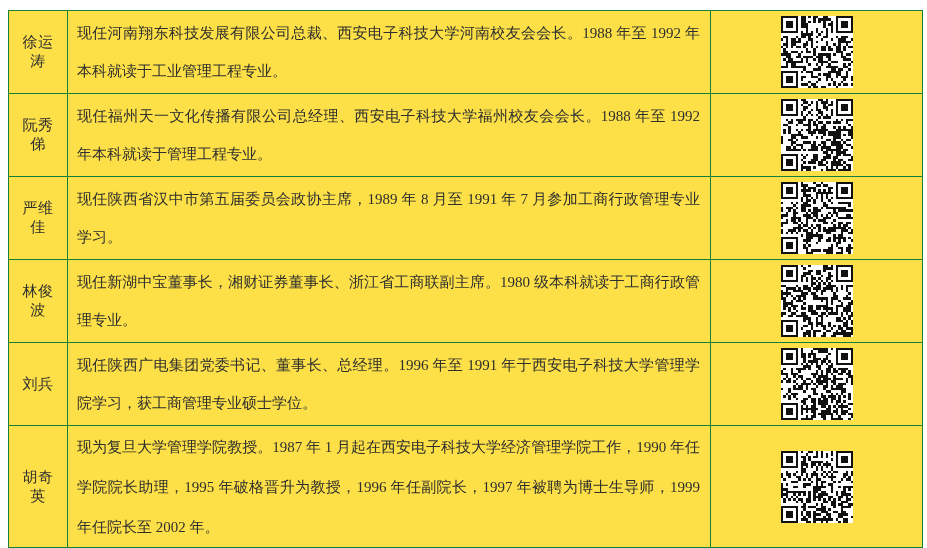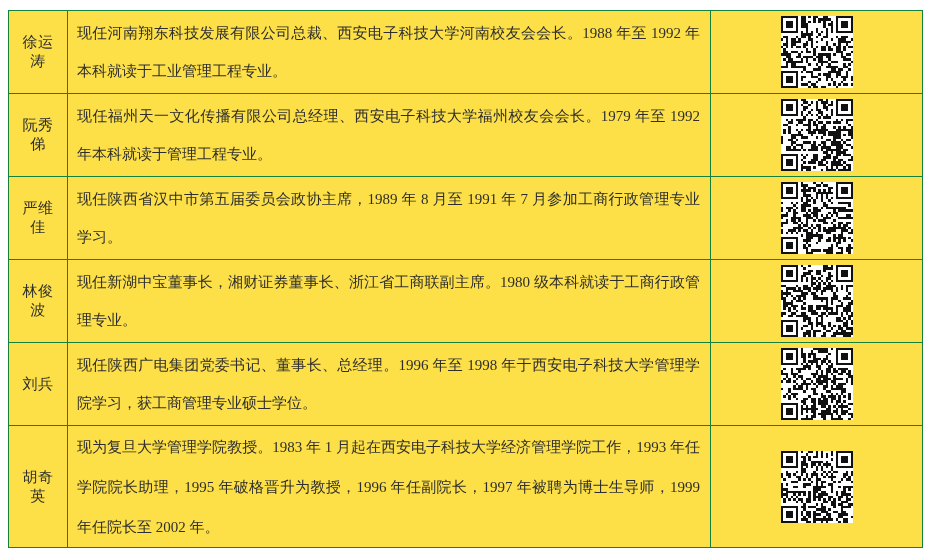--- a/index.html
+++ b/index.html
@@ -362,21 +362,21 @@
                 <rect x="22" y="0" width="7" height="7" fill="#111111"></rect>
                 <rect x="23" y="1" width="5" height="5" fill="#ffffff"></rect>
                 <rect x="24" y="2" width="3" height="3" fill="#111111"></rect>
                 <rect x="0" y="22" width="7" height="7" fill="#111111"></rect>
                 <rect x="1" y="23" width="5" height="5" fill="#ffffff"></rect>
                 <rect x="2" y="24" width="3" height="3" fill="#111111"></rect>
               </svg></span></td>
       </tr>
       <tr class="r-normal">
         <td class="name-cell">阮秀俤</td>
-        <td class="desc-cell">现任福州天一文化传播有限公司总经理、西安电子科技大学福州校友会会长。1979 年至 1992 年本科就读于管理工程专业。</td>
+        <td class="desc-cell">现任福州天一文化传播有限公司总经理、西安电子科技大学福州校友会会长。1988 年至 1992 年本科就读于管理工程专业。</td>
         <td class="qr-cell"><span class="qr"><svg width="72" height="72" viewBox="0 0 29 29">
                 <rect x="0" y="0" width="29" height="29" fill="#ffffff"></rect>
                 <rect x="8" y="0" width="1" height="1" fill="#111111"></rect>
                 <rect x="9" y="0" width="1" height="1" fill="#111111"></rect>
                 <rect x="15" y="0" width="1" height="1" fill="#111111"></rect>
                 <rect x="16" y="0" width="1" height="1" fill="#111111"></rect>
                 <rect x="18" y="0" width="1" height="1" fill="#111111"></rect>
                 <rect x="9" y="1" width="1" height="1" fill="#111111"></rect>
                 <rect x="10" y="1" width="1" height="1" fill="#111111"></rect>
                 <rect x="12" y="1" width="1" height="1" fill="#111111"></rect>
@@ -1341,21 +1341,21 @@
                 <rect x="22" y="0" width="7" height="7" fill="#111111"></rect>
                 <rect x="23" y="1" width="5" height="5" fill="#ffffff"></rect>
                 <rect x="24" y="2" width="3" height="3" fill="#111111"></rect>
                 <rect x="0" y="22" width="7" height="7" fill="#111111"></rect>
                 <rect x="1" y="23" width="5" height="5" fill="#ffffff"></rect>
                 <rect x="2" y="24" width="3" height="3" fill="#111111"></rect>
               </svg></span></td>
       </tr>
       <tr class="r-normal">
         <td class="name-cell">刘兵</td>
-        <td class="desc-cell">现任陕西广电集团党委书记、董事长、总经理。1996 年至 1998 年于西安电子科技大学管理学院学习，获工商管理专业硕士学位。</td>
+        <td class="desc-cell">现任陕西广电集团党委书记、董事长、总经理。1996 年至 1991 年于西安电子科技大学管理学院学习，获工商管理专业硕士学位。</td>
         <td class="qr-cell"><span class="qr"><svg width="72" height="72" viewBox="0 0 29 29">
                 <rect x="0" y="0" width="29" height="29" fill="#ffffff"></rect>
                 <rect x="8" y="0" width="1" height="1" fill="#111111"></rect>
                 <rect x="13" y="0" width="1" height="1" fill="#111111"></rect>
                 <rect x="14" y="0" width="1" height="1" fill="#111111"></rect>
                 <rect x="15" y="0" width="1" height="1" fill="#111111"></rect>
                 <rect x="16" y="0" width="1" height="1" fill="#111111"></rect>
                 <rect x="17" y="0" width="1" height="1" fill="#111111"></rect>
                 <rect x="18" y="0" width="1" height="1" fill="#111111"></rect>
                 <rect x="20" y="0" width="1" height="1" fill="#111111"></rect>
@@ -1673,21 +1673,21 @@
                 <rect x="22" y="0" width="7" height="7" fill="#111111"></rect>
                 <rect x="23" y="1" width="5" height="5" fill="#ffffff"></rect>
                 <rect x="24" y="2" width="3" height="3" fill="#111111"></rect>
                 <rect x="0" y="22" width="7" height="7" fill="#111111"></rect>
                 <rect x="1" y="23" width="5" height="5" fill="#ffffff"></rect>
                 <rect x="2" y="24" width="3" height="3" fill="#111111"></rect>
               </svg></span></td>
       </tr>
       <tr class="r-tall">
         <td class="name-cell">胡奇英</td>
-        <td class="desc-cell">现为复旦大学管理学院教授。1983 年 1 月起在西安电子科技大学经济管理学院工作，1993 年任学院院长助理，1995 年破格晋升为教授，1996 年任副院长，1997 年被聘为博士生导师，1999 年任院长至 2002 年。</td>
+        <td class="desc-cell">现为复旦大学管理学院教授。1987 年 1 月起在西安电子科技大学经济管理学院工作，1990 年任学院院长助理，1995 年破格晋升为教授，1996 年任副院长，1997 年被聘为博士生导师，1999 年任院长至 2002 年。</td>
         <td class="qr-cell"><span class="qr"><svg width="72" height="72" viewBox="0 0 29 29">
                 <rect x="0" y="0" width="29" height="29" fill="#ffffff"></rect>
                 <rect x="8" y="0" width="1" height="1" fill="#111111"></rect>
                 <rect x="11" y="0" width="1" height="1" fill="#111111"></rect>
                 <rect x="12" y="0" width="1" height="1" fill="#111111"></rect>
                 <rect x="14" y="0" width="1" height="1" fill="#111111"></rect>
                 <rect x="16" y="0" width="1" height="1" fill="#111111"></rect>
                 <rect x="20" y="0" width="1" height="1" fill="#111111"></rect>
                 <rect x="10" y="1" width="1" height="1" fill="#111111"></rect>
                 <rect x="14" y="1" width="1" height="1" fill="#111111"></rect>

